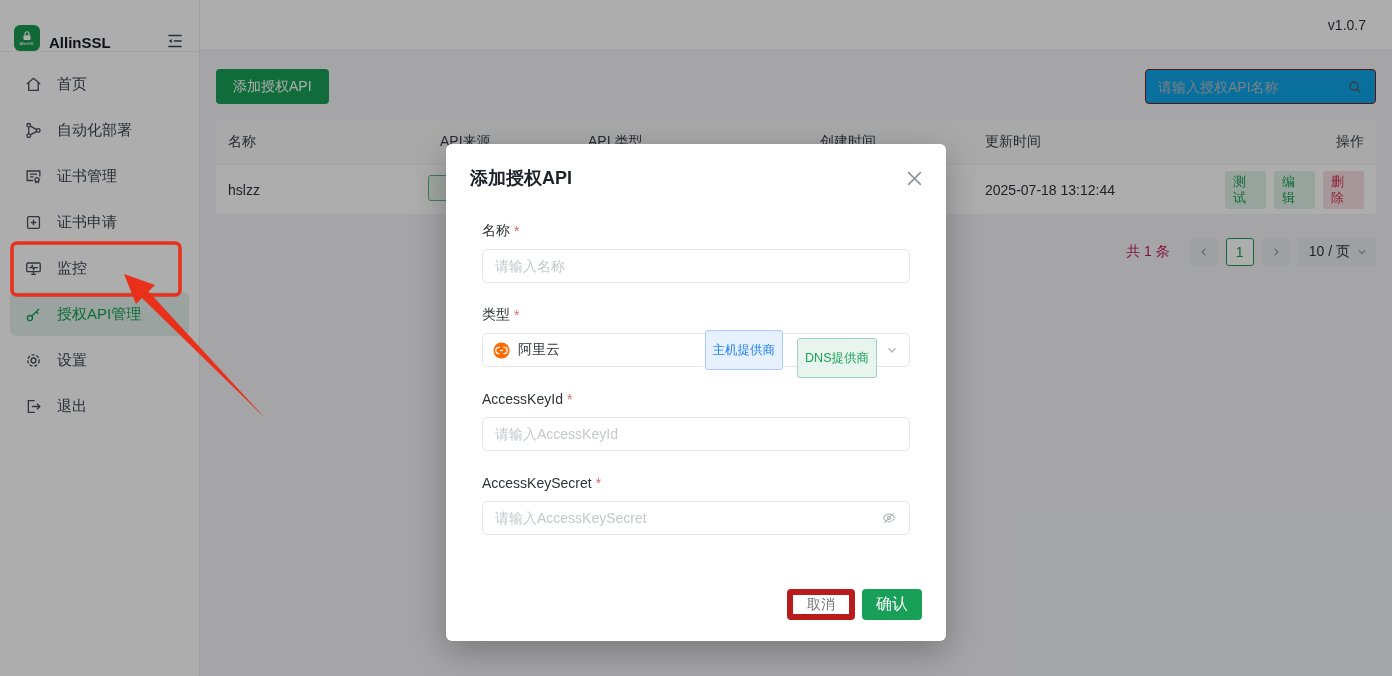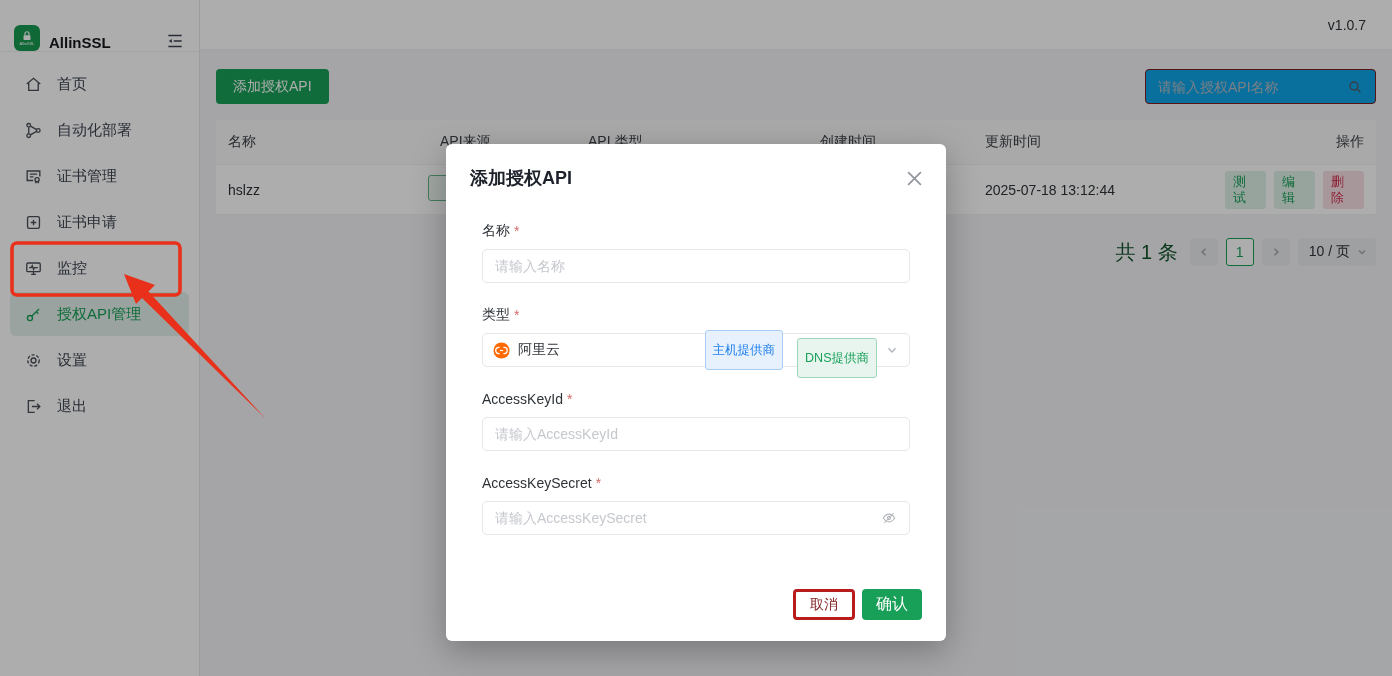--- a/index.html
+++ b/index.html
@@ -58,21 +58,21 @@
   .col-created { width:165px; }
   .col-updated { width:240px; }
   .col-actions { flex:1; display:flex; justify-content:flex-end; gap:8px; }
   .partial-tag { display:inline-block; width:52px; height:26px; border:1px solid #64b488;
                  background:#eef8f2; border-radius:3px; }
   .badge { display:inline-block; padding:3px 8px; border-radius:3px; font-size:13px; line-height:16px; cursor:pointer; }
   .badge.green { background:#dff2e8; color:#18a058; }
   .badge.red   { background:#f7dfe3; color:#d03050; }
 
   .pagination { position:absolute; right:16px; top:188px; height:28px; display:flex; align-items:center; gap:8px; }
-  .pg-total { font-size:20px; color:#14532d; margin-right:4px; }
+  .pg-total { font-size:14px; color:#be185d; margin-right:12px; }
   .pg-btn { width:28px; height:28px; border-radius:3px; background:#eaecef; color:#9aa0a7;
             display:flex; align-items:center; justify-content:center; cursor:pointer; }
   .pg-page { width:28px; height:28px; border-radius:3px; border:1px solid #18a058; background:#fff;
              color:#18a058; font-size:14px; display:flex; align-items:center; justify-content:center; cursor:pointer; }
   .pg-size { height:28px; border-radius:3px; background:#eaecef; color:#2e3338; font-size:14px;
              display:flex; align-items:center; gap:6px; padding:0 8px 0 11px; cursor:pointer; }
   .pg-size .chev { color:#a3a8af; }
 
   
   .overlay { position:absolute; inset:0; background:rgba(0,0,0,0.32); z-index:10; }
@@ -93,22 +93,22 @@
   .input-box input::placeholder { color:#c5c8cd; }
   .select-box { margin-top:8px; height:34px; border:1px solid #e4e6ea; border-radius:5px;
                 display:flex; align-items:center; padding:0 10px; gap:8px; cursor:pointer; }
   .select-value { font-size:14px; color:#2e3338; flex:1; }
   .tag { height:40px; display:flex; align-items:center; padding:0 7px; border-radius:3px; font-size:12.5px; }
   .tag.blue  { color:#2080f0; background:#e7f1fd; border:1px solid #a9cdf6; }
   .tag.green { color:#18a058; background:#e7f5ee; border:1px solid #9fd6ba; margin-left:6px;margin-top:16px; }
   .chev { color:#b3b7bd; }
   .eye-btn { color:#b3b7bd; cursor:pointer; }
   .modal-footer { position:absolute; right:24px; bottom:21px; display:flex; gap:7px; }
-  .btn-cancel { height:31px; padding:0 14px; background:#fff; border:3px solid #b91c1c; border-radius:4px;
-                font-size:14px; color:#7f1d1d; cursor:pointer; font-family:inherit; }
+  .btn-cancel { height:31px; padding:0 14px; background:#fff; border:6px solid #b91c1c; border-radius:4px;
+                font-size:14px; color:#737373; cursor:pointer; font-family:inherit; }
   .btn-confirm { height:31px; padding:0 14px; background:#18a058; border:none; border-radius:4px;
                  font-size:16px; color:#fff; cursor:pointer; font-family:inherit; }
 
   
   .annotation { position:absolute; inset:0; z-index:40; pointer-events:none; }
 </style>
 </head>
 <body>
 
 <aside class="sidebar">

